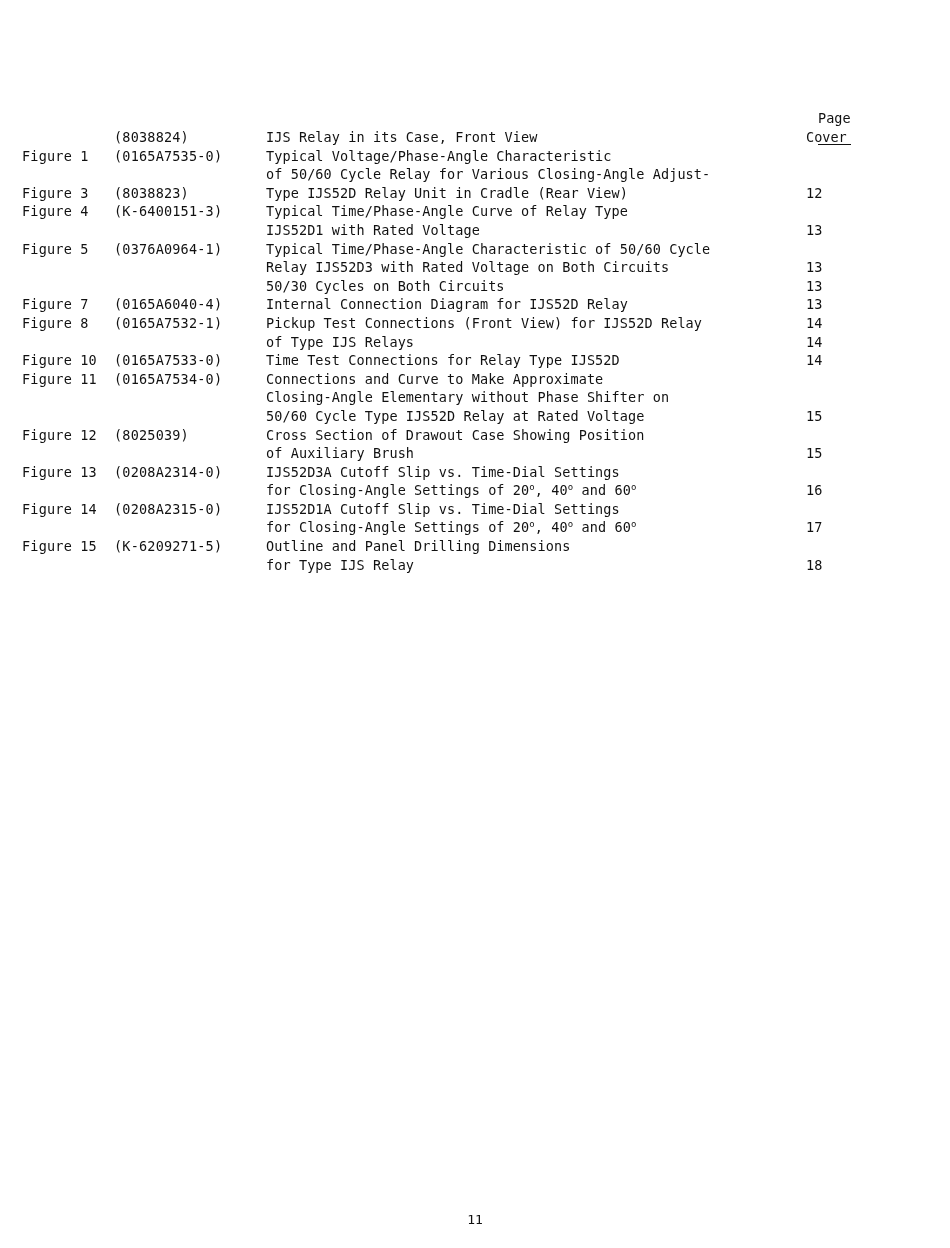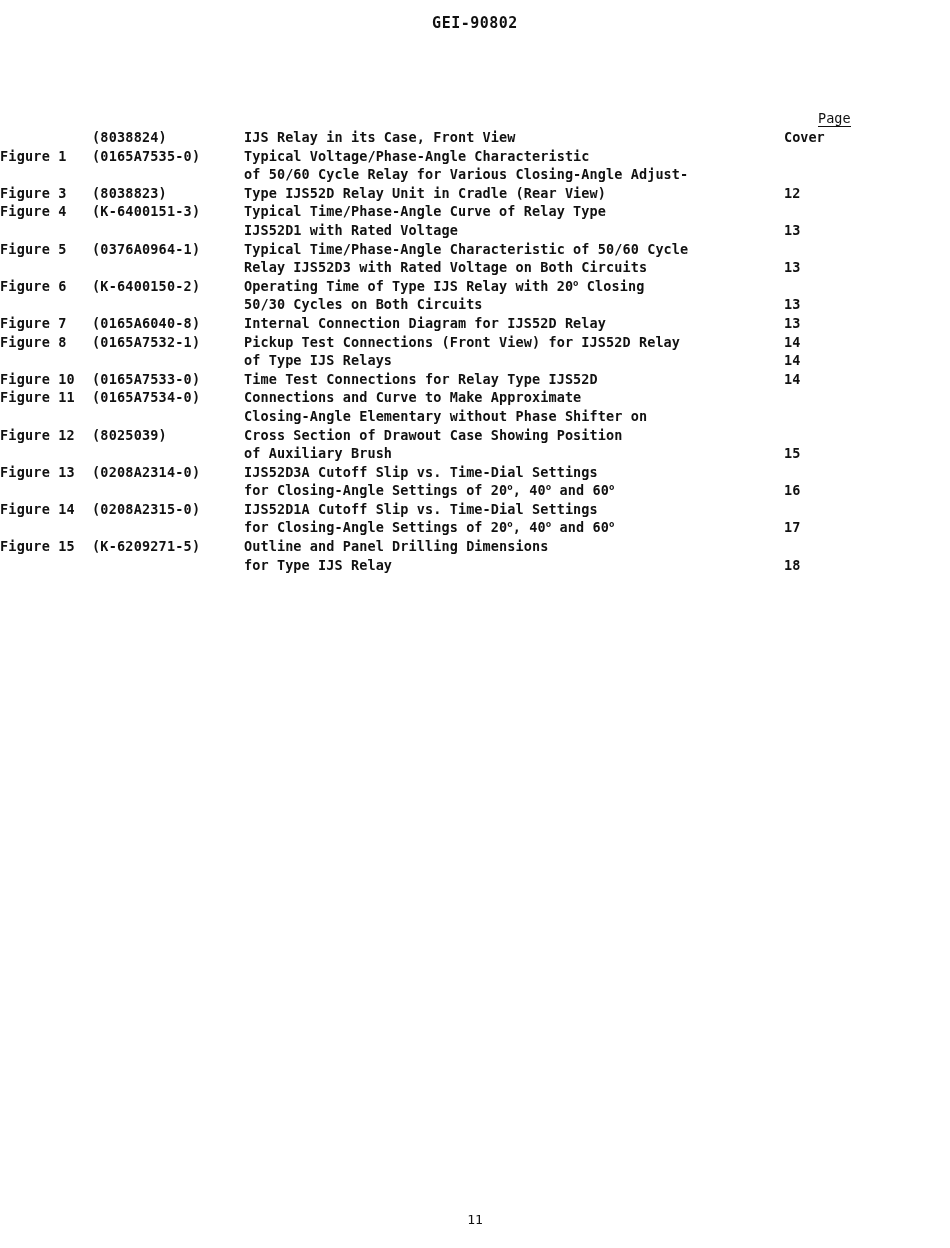--- a/index.html
+++ b/index.html
@@ -40,28 +40,28 @@
     position: absolute;
     top: 110px;
     left: 818px;
     width: 60px;
     font-size: 13.5px;
     text-align: left;
   }
   .page-col-header .underline {
     border-bottom: 1px solid #111;
     display: inline-block;
-    padding-bottom: 0;
+    padding-bottom: 18px;
   }
   table.figlist {
     border-collapse: collapse;
+    margin-left: 22px;
     margin-top: 18px;
     font-size: 13.5px;
     line-height: 18.6px;
-    font-weight: bold;
   }
   table.figlist td {
     padding: 0;
     vertical-align: top;
     white-space: pre;
   }
   td.c-fig {
     width: 92px;
     letter-spacing: 0.2px;
   }
@@ -90,21 +90,20 @@
     width: 950px;
     text-align: center;
     font-size: 13px;
   }
 </style>
 </head>
 <body>
 
 <div class="page">
 
-  <div class="doc-header">GEI-90802</div>
 
   <div class="page-col-header">
     <span class="underline">Page</span>
   </div>
 
   <div class="list-area">
     <table class="figlist">
       <tbody>
           <tr>
             <td class="c-fig"></td>
@@ -148,34 +147,28 @@
             <td class="c-desc">Typical Time/Phase-Angle Characteristic of 50/60 Cycle</td>
             <td class="c-page"></td>
           </tr>
           <tr>
             <td class="c-fig"></td>
             <td class="c-num"></td>
             <td class="c-desc">Relay IJS52D3 with Rated Voltage on Both Circuits</td>
             <td class="c-page">13</td>
           </tr>
           <tr>
-            <td class="c-fig">Figure 6</td>
-            <td class="c-num">(K-6400150-2)</td>
-            <td class="c-desc">Operating Time of Type IJS Relay with 20<sup>o</sup> Closing</td>
-            <td class="c-page"></td>
-          </tr>
-          <tr>
             <td class="c-fig"></td>
             <td class="c-num"></td>
             <td class="c-desc">50/30 Cycles on Both Circuits</td>
             <td class="c-page">13</td>
           </tr>
           <tr>
             <td class="c-fig">Figure 7</td>
-            <td class="c-num">(0165A6040-8)</td>
+            <td class="c-num">(0165A6040-4)</td>
             <td class="c-desc">Internal Connection Diagram for IJS52D Relay</td>
             <td class="c-page">13</td>
           </tr>
           <tr>
             <td class="c-fig">Figure 8</td>
             <td class="c-num">(0165A7532-1)</td>
             <td class="c-desc">Pickup Test Connections (Front View) for IJS52D Relay</td>
             <td class="c-page">14</td>
           </tr>
           <tr>
@@ -196,20 +189,26 @@
             <td class="c-desc">Connections and Curve to Make Approximate</td>
             <td class="c-page"></td>
           </tr>
           <tr>
             <td class="c-fig"></td>
             <td class="c-num"></td>
             <td class="c-desc">Closing-Angle Elementary without Phase Shifter on</td>
             <td class="c-page"></td>
           </tr>
           <tr>
+            <td class="c-fig"></td>
+            <td class="c-num"></td>
+            <td class="c-desc">50/60 Cycle Type IJS52D Relay at Rated Voltage</td>
+            <td class="c-page">15</td>
+          </tr>
+          <tr>
             <td class="c-fig">Figure 12</td>
             <td class="c-num">(8025039)</td>
             <td class="c-desc">Cross Section of Drawout Case Showing Position</td>
             <td class="c-page"></td>
           </tr>
           <tr>
             <td class="c-fig"></td>
             <td class="c-num"></td>
             <td class="c-desc">of Auxiliary Brush</td>
             <td class="c-page">15</td>

